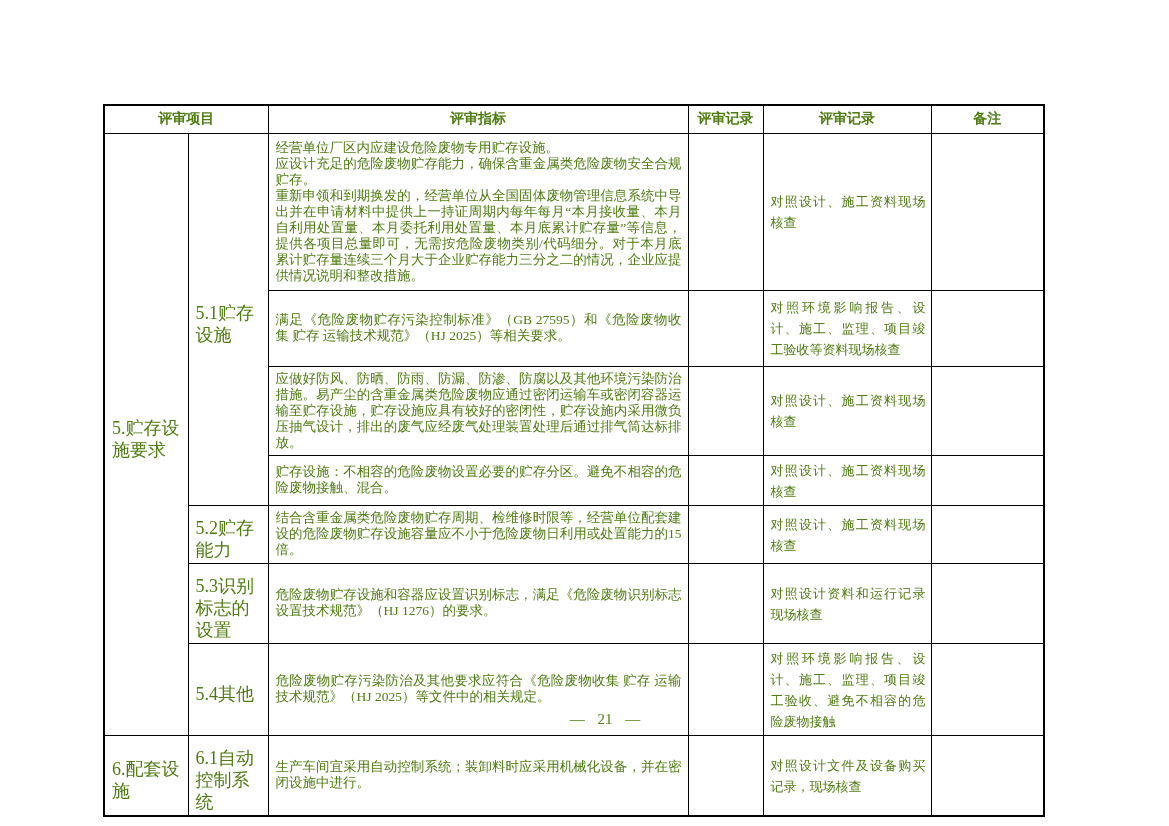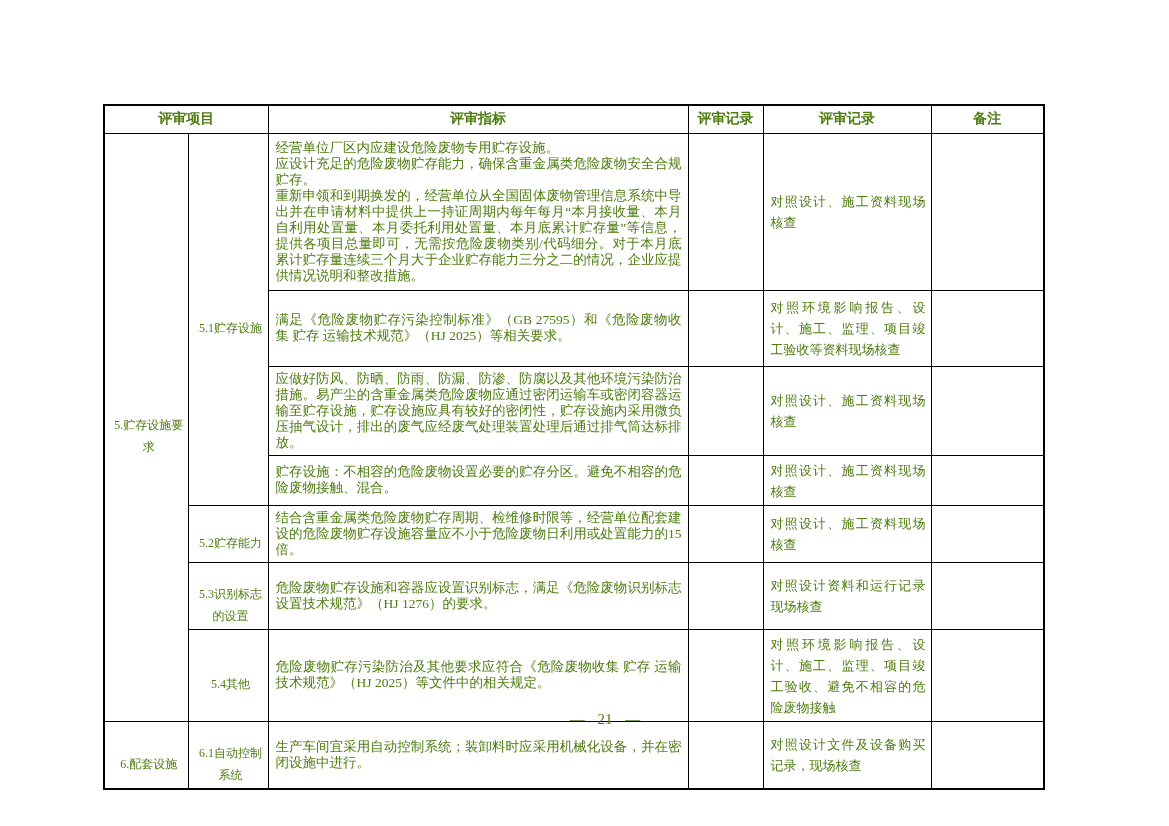--- a/index.html
+++ b/index.html
@@ -16,22 +16,22 @@
   }
   .review-table th, .review-table td {
     border:1px solid #000; vertical-align:middle;
   }
   .review-table thead th {
     font-family:"Liberation Sans","DejaVu Sans",sans-serif;
     font-weight:700; font-size:14px; text-align:center;
     height:28px; padding:2px;
   }
   td.cat, td.sub {
-    font-size:12px; line-height:22px; text-align:center;
-    padding:20px 2px 2px 7px;
+    font-size:18px; line-height:22px; text-align:left;
+    padding:11px 2px 2px 7px;
   }
   td.ind {
     font-size:13.5px; line-height:16px; text-align:justify;
     padding:4px 6px 4px 7px; white-space:pre-wrap;
   }
   td.met {
     font-size:13px; line-height:21px; text-align:justify;
     padding:4px 5px 3px 7px;
   }
   td.rec, td.note { padding:2px; }

